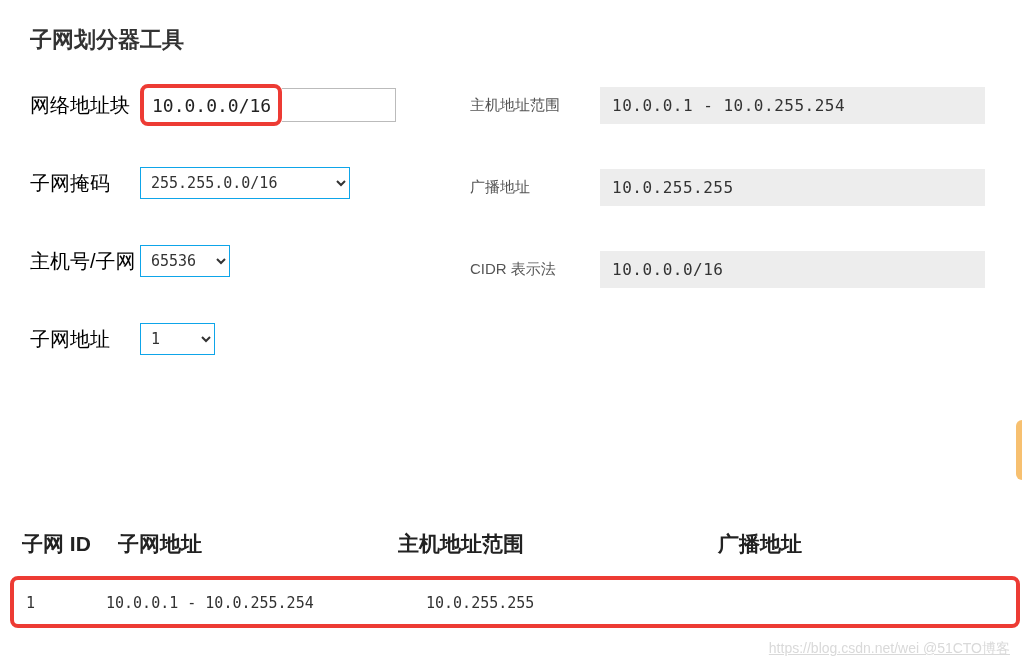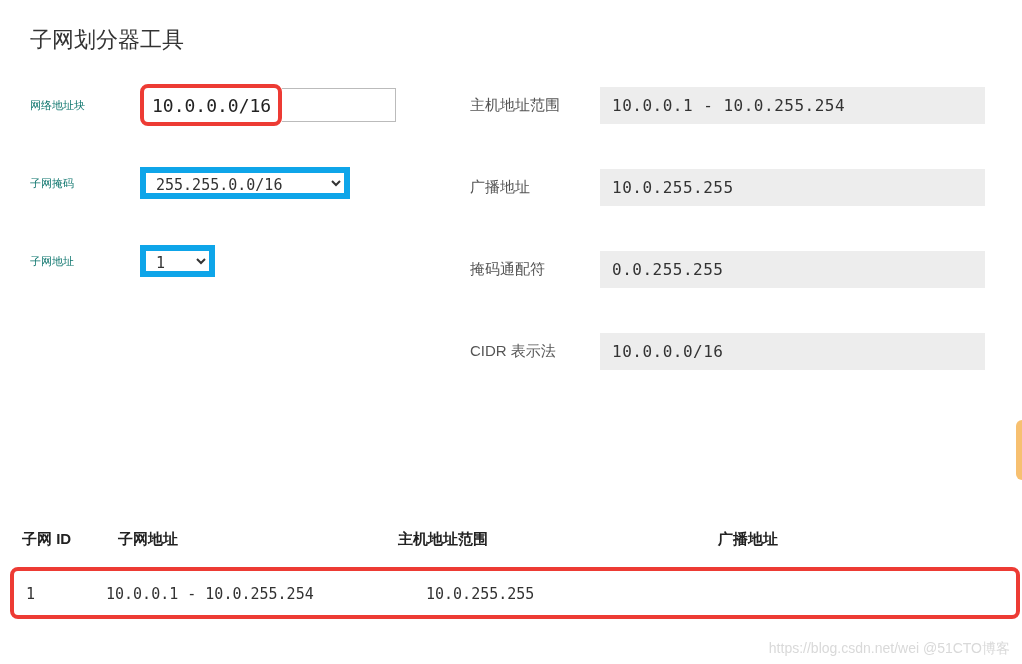--- a/index.html
+++ b/index.html
@@ -11,21 +11,21 @@
       width: 1022px;
       height: 664px;
       font-family: "Microsoft YaHei", "PingFang SC", Arial, sans-serif;
       background: #ffffff;
       color: #333;
       position: relative;
       overflow: hidden;
     }
     .page-title {
       font-size: 22px;
-      font-weight: 400;
+      font-weight: 700;
       color: #333;
       padding: 25px 0 0 30px;
     }
     .main-area {
       display: flex;
       padding: 30px 0 0 30px;
     }
     .left-col {
       width: 440px;
     }
@@ -33,22 +33,22 @@
       width: 540px;
     }
     .form-row {
       display: flex;
       align-items: center;
       margin-bottom: 38px;
       height: 40px;
     }
     .form-label {
       width: 110px;
-      color: #0f766e;
-      font-size: 11px;
+      color: #000000;
+      font-size: 20px;
     }
     .highlight-red {
       border: 4px solid #ed3b34;
       border-radius: 8px;
       padding: 3px 4px;
       display: inline-block;
     }
     .text-input {
       width: 255px;
       height: 34px;
@@ -71,21 +71,21 @@
       display: inline-block;
       width: 114px;
       height: 34px;
       border: 1px solid #bbb;
       border-left: none;
       vertical-align: top;
       background: #fff;
     }
     .select {
       height: 32px;
-      border: 6px solid #0ea5e9;
+      border: 1px solid #0ea5e9;
       font-size: 15px;
       padding: 2px 6px;
       font-family: Consolas, Verdana, monospace;
       color: #333;
       background: #fff;
     }
     .select.w1 { width: 210px; }
     .select.w2 { width: 90px; }
     .select.w3 { width: 75px; }
     .right-col .form-row {
@@ -108,21 +108,21 @@
     .table-area {
       position: absolute;
       top: 530px;
       left: 22px;
       right: 10px;
     }
     .thead-row {
       display: flex;
       padding: 0 0 18px 0;
       font-weight: bold;
-      font-size: 15px;
+      font-size: 21px;
       color: #222;
     }
     .th-id { width: 80px; }
     .th-addr { width: 280px; margin-left: 16px; }
     .th-range { width: 320px; }
     .th-bcast { width: 200px; }
     .row-highlight {
       border: 4px solid #ed3b34;
       border-radius: 8px;
       padding: 14px 0 12px 0;
@@ -141,20 +141,21 @@
     .td-range { width: 320px; }
     .td-bcast { width: 200px; }
     .watermark {
       position: absolute;
       bottom: 6px;
       right: 12px;
       color: #d9d9d9;
       font-size: 14px;
       font-family: Arial, sans-serif;
       pointer-events: none;
+      text-decoration: underline;
     }
     .edge-decor {
       position: absolute;
       right: 0;
       top: 420px;
       width: 6px;
       height: 60px;
       background: #f7c070;
       border-top-left-radius: 6px;
       border-bottom-left-radius: 6px;
@@ -177,20 +178,26 @@
         <span class="input-extend"></span>
     </div>
 
     <div class="form-row">
       <div class="form-label">子网掩码</div>
       <select class="select w1">
         <option>255.255.0.0/16</option>
       </select>
     </div>
 
+    <div class="form-row">
+      <div class="form-label">主机号/子网</div>
+      <select class="select w2">
+        <option>65536</option>
+      </select>
+    </div>
 
     <div class="form-row">
       <div class="form-label">子网地址</div>
       <select class="select w3">
         <option>1</option>
       </select>
     </div>
 
   </div>
 
@@ -199,24 +206,20 @@
     <div class="form-row">
       <div class="right-label">主机地址范围</div>
       <div class="value-box">10.0.0.1  -  10.0.255.254</div>
     </div>
 
     <div class="form-row">
       <div class="right-label">广播地址</div>
       <div class="value-box">10.0.255.255</div>
     </div>
 
-    <div class="form-row">
-      <div class="right-label">掩码通配符</div>
-      <div class="value-box">0.0.255.255</div>
-    </div>
 
     <div class="form-row">
       <div class="right-label">CIDR 表示法</div>
       <div class="value-box">10.0.0.0/16</div>
     </div>
 
   </div>
 
 </div>
 

